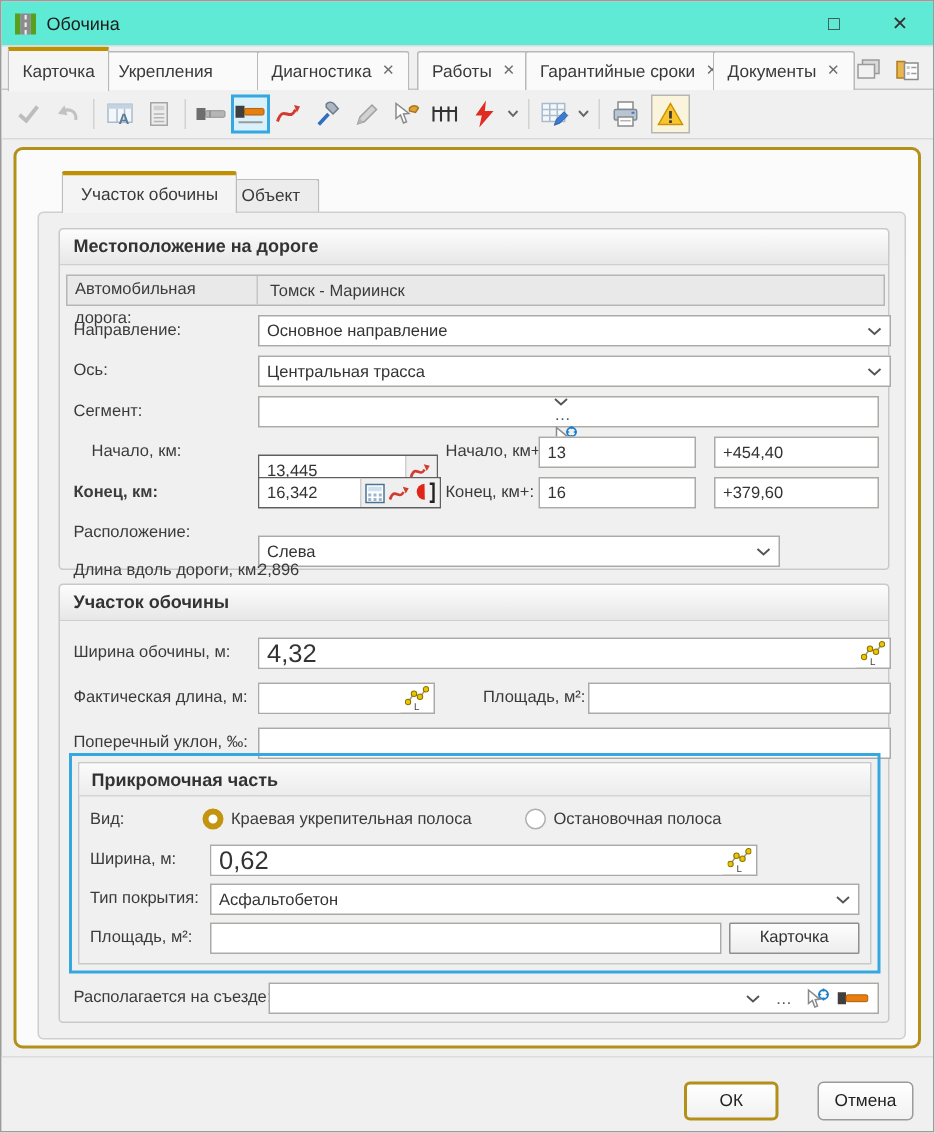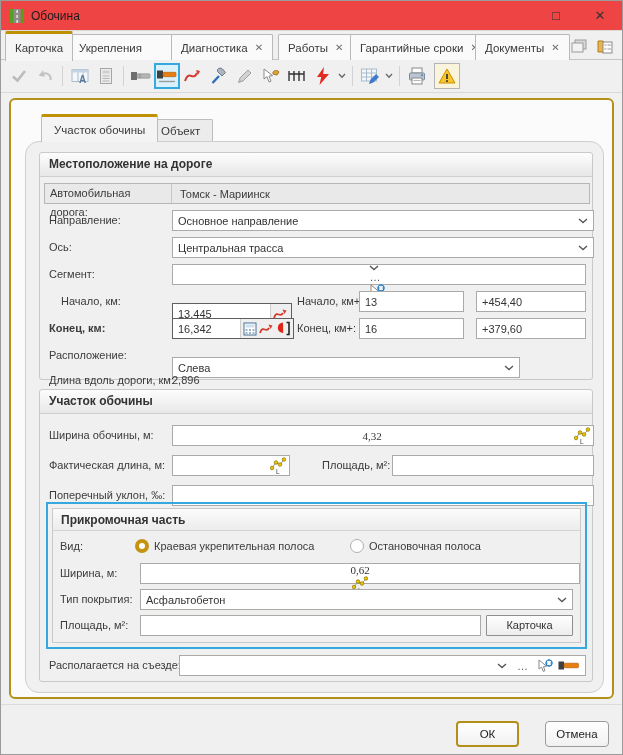--- a/index.html
+++ b/index.html
@@ -3,21 +3,21 @@
 <meta charset="utf-8">
 <style>
   * { margin:0; padding:0; box-sizing:border-box; }
   html,body { background:#e8e8e8; }
   body { font-family:"Liberation Sans", sans-serif; font-size:11px; color:#3b3b3b; }
   .window { position:relative; width:623px; height:755px; background:#f0f0f0;
             border:1px solid #9b9b9b; overflow:hidden; }
 
   
   .titlebar { position:absolute; left:0; top:0; width:100%; height:30px;
-              background:#ef4444; border-bottom:1px solid #dadada; }
+              background:#5eead4; border-bottom:1px solid #dadada; }
   .title-text { position:absolute; left:30px; top:8px; font-size:12px; color:#1c1c1c; }
   .road-ico { position:absolute; left:8px; top:7px; width:16px; height:16px; }
   .winbtn { position:absolute; top:0; height:30px; width:44px; text-align:center;
             line-height:30px; font-size:13px; color:#333; cursor:default; }
   .winbtn.max { right:44px; }
   .winbtn.close { right:0; }
 
   
   .tabstrip { position:absolute; left:0; top:30px; width:100%; height:29px;
               border-bottom:1px solid #c6c6c6; background:#f0f0f0; }
@@ -44,38 +44,38 @@
                background:#fbfbfb; border:2px solid #b3901a; border-radius:6px; }
 
   .itab { position:absolute; display:flex; align-items:center; padding:0 12px;
           border:1px solid #bdbdbd; border-bottom:none; border-radius:2px 2px 0 0;
           font-size:11.5px; color:#3a3a3a; background:#ececec; }
   .itab.active { left:30px; top:14px; height:28px; background:#f4f4f4;
                  border-top:3px solid #bf9000; z-index:3; }
   .itab.idle { left:137px; top:19px; height:23px; }
 
   .tabpage { position:absolute; left:14px; top:41px; width:579px; height:552px;
-             background:#f0f0f0; border:1px solid #cfcfcf; border-radius:14px; }
+             background:#f0f0f0; border:1px solid #cfcfcf; border-radius:4px; }
 
   
   .groupbox { position:absolute; border:1px solid #c9c9c9; border-radius:3px; background:#f0f0f0; }
   .grouphdr { height:24px; background:linear-gradient(#fdfdfd,#e7e7e7);
               border-bottom:1px solid #cfcfcf; border-radius:3px 3px 0 0;
               font-weight:bold; font-size:12px; color:#333; line-height:23px; padding-left:9px; }
   .lbl { position:absolute; height:21px; line-height:21px; white-space:nowrap; color:#3b3b3b; }
 
   .combo { position:absolute; height:21px; background:#fff; border:1px solid #abaaa6;
            display:flex; align-items:center; padding:0 5px; color:#333; }
   .combo .val { flex:1; white-space:nowrap; overflow:hidden; }
   .field { position:absolute; height:21px; border:1px solid #abaaa6; background:#fff;
            font-family:"Liberation Sans", sans-serif; font-size:11px; color:#333; padding:0 5px; }
   .fieldwrap { position:absolute; height:21px; border:1px solid #abaaa6; background:#fff;
                display:flex; align-items:center; }
   .fieldwrap input { flex:1; min-width:0; border:none; outline:none; height:100%;
-                     font-family:Liberation Serif, serif; font-size:11px; color:#333; padding:0 5px;text-align:center; }
+                     font-family:Liberation Sans, sans-serif; font-size:17px; color:#333; padding:0 5px; }
   .kmbox { position:absolute; height:21px; border:1px solid #5f5f5f; background:#fff;
            display:flex; align-items:center; }
   .kmbox input { flex:1; min-width:0; border:none; outline:none; height:100%;
                  font-family:"Liberation Sans", sans-serif; font-size:11px; color:#333; padding:0 5px; }
   .kmbox .icons { display:flex; align-items:center; gap:2px; padding:0 2px;
                   background:#efefef; height:100%; border-left:1px solid #cfcfcf; }
 
   .roadrow { position:absolute; left:4px; top:30px; width:546px; height:21px;
              background:#e9e9e9; border:1px solid #b6b6b6; display:flex; align-items:center; }
   .roadrow .rl { width:127px; padding-left:5px; border-right:1px solid #c6c6c6;
@@ -461,21 +461,21 @@
           <div class="edgegroup">
             <div class="edgehdr">Прикромочная часть</div>
 
             <span class="lbl" style="left:7px; top:27px; height:20px; line-height:20px;">Вид:</span>
             <span class="radio sel" style="left:82px; top:30px;"></span>
             <span class="lbl" style="left:101px; top:27px; height:20px; line-height:20px;">Краевая укрепительная полоса</span>
             <span class="radio" style="left:297px; top:30px;"></span>
             <span class="lbl" style="left:316px; top:27px; height:20px; line-height:20px;">Остановочная полоса</span>
 
             <span class="lbl" style="left:7px; top:54px;">Ширина, м:</span>
-            <div class="fieldwrap" style="left:87px; top:54px; width:440px;flex-direction:column;">
+            <div class="fieldwrap" style="left:87px; top:54px; width:365px;">
               <input value="0,62" style="">
               <span class="icon-inline" style="padding:0 3px;">
                 <svg width="16" height="17" viewBox="0 0 16 17">
                     <path d="M2 11L6 5.5l4 2 4-5" stroke="#9a9a9a" fill="none"></path>
                     <circle cx="2" cy="11" r="1.8" fill="#ecc500" stroke="#8a7500" stroke-width="0.7"></circle>
                     <circle cx="6" cy="5.5" r="1.8" fill="#ecc500" stroke="#8a7500" stroke-width="0.7"></circle>
                     <circle cx="10" cy="7.5" r="1.8" fill="#ecc500" stroke="#8a7500" stroke-width="0.7"></circle>
                     <circle cx="14" cy="2.5" r="1.8" fill="#ecc500" stroke="#8a7500" stroke-width="0.7"></circle>
                     <text x="6" y="16.5" font-size="6.5" fill="#444">L</text>
                   </svg>

